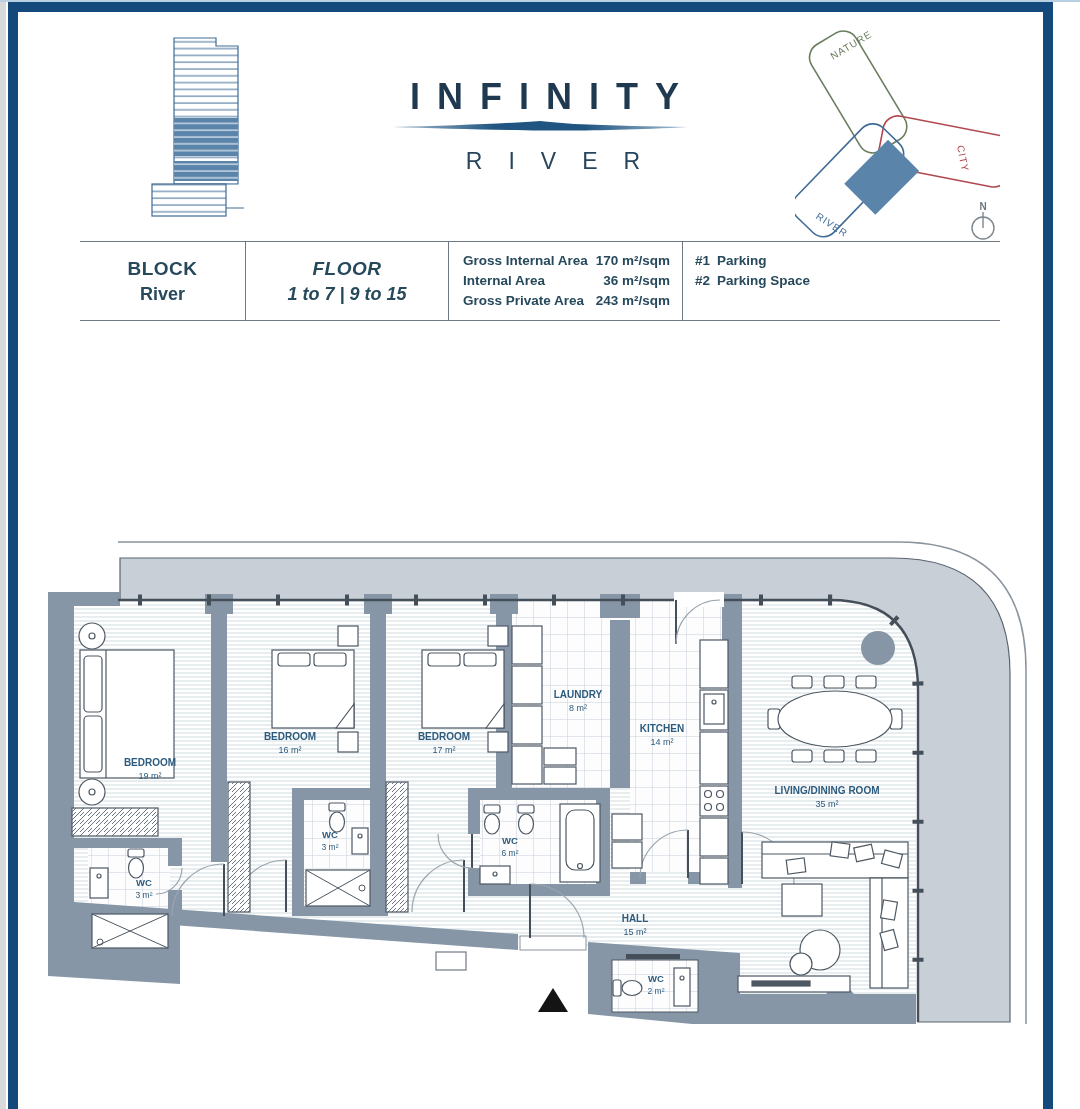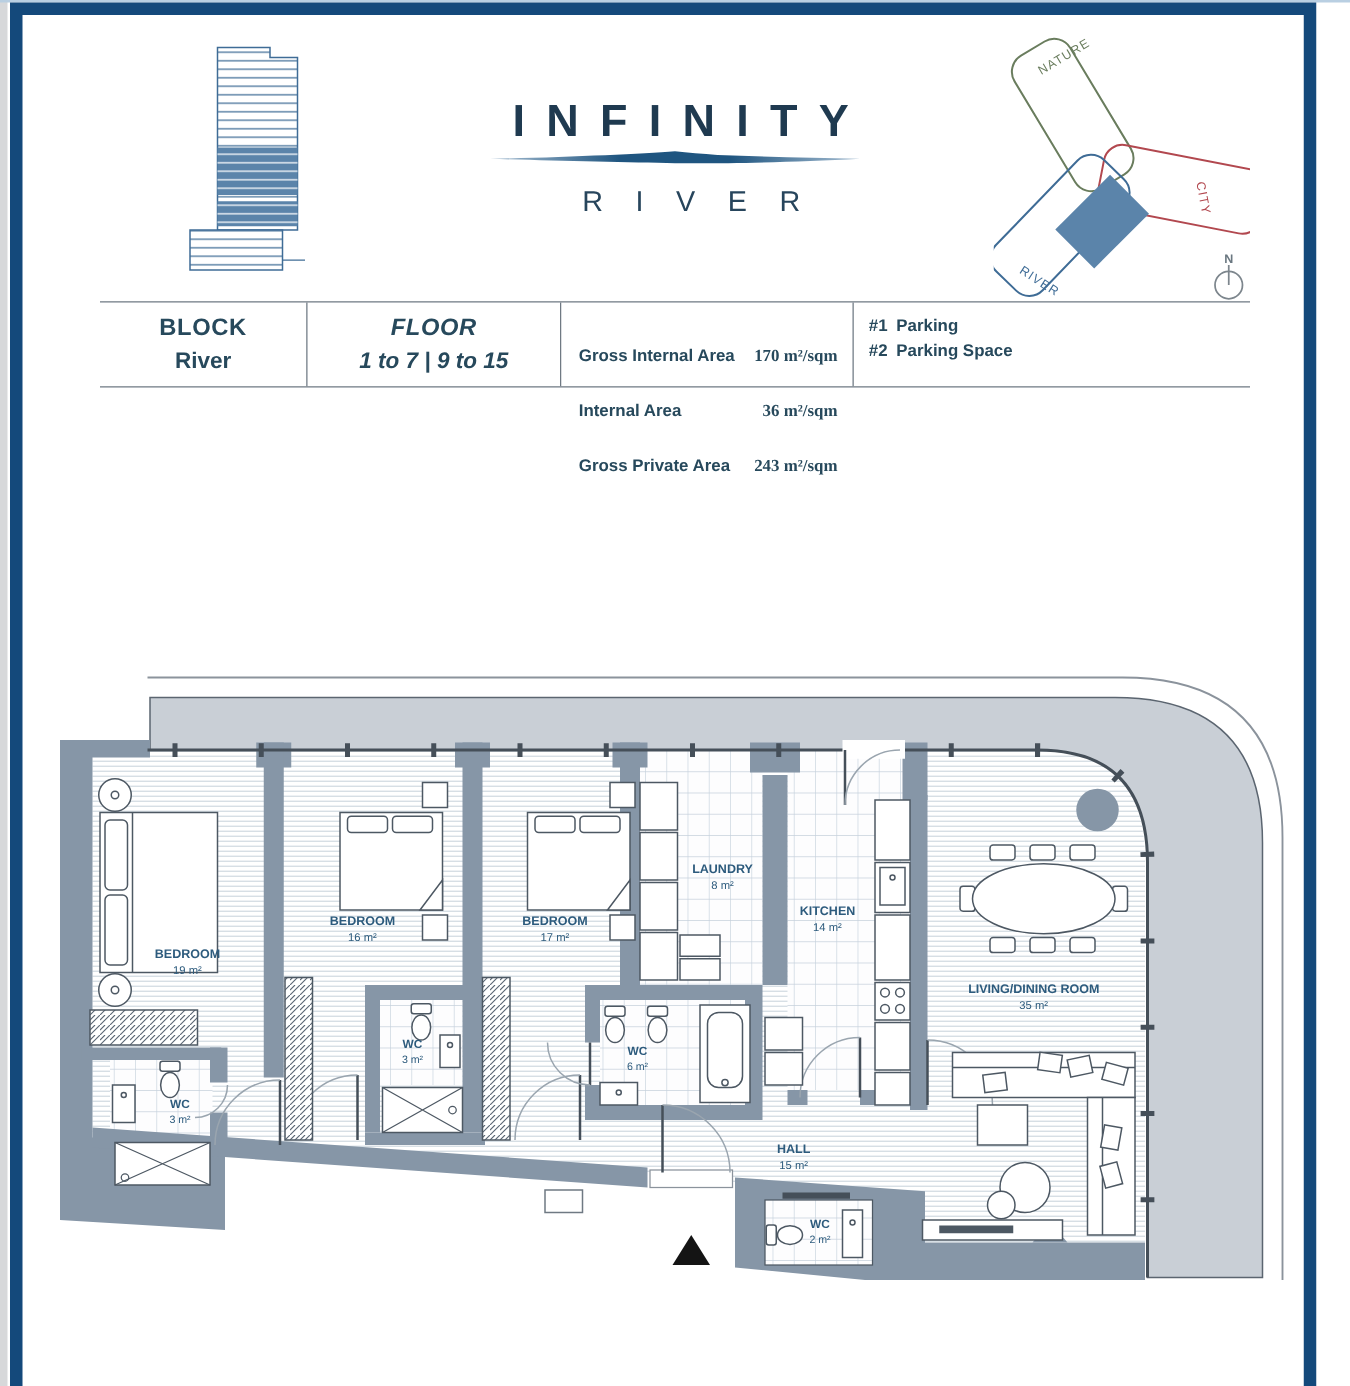--- a/index.html
+++ b/index.html
@@ -7,30 +7,30 @@
   .edge-strip{position:absolute;left:0;top:0;width:6px;height:1109px;background:#d7d8da;}
   .top-strip{position:absolute;left:0;top:0;width:1080px;height:2px;background:#b9cfe2;}
   .frame{position:absolute;left:8px;top:2px;width:1045px;height:1180px;border:10px solid #14497b;box-sizing:border-box;}
   .abs{position:absolute;}
   
   .brand-title{position:absolute;left:326px;top:76px;width:420px;text-align:center;
     font-size:36px;font-weight:700;letter-spacing:17px;padding-left:17px;color:#1f3a50;}
   .brand-sub{position:absolute;left:330px;top:148px;width:420px;text-align:center;
     font-size:23px;font-weight:500;letter-spacing:26px;padding-left:26px;color:#27455c;}
   
-  .info-table{position:absolute;left:80px;top:241px;width:920px;height:69px;
+  .info-table{position:absolute;left:80px;top:241px;width:920px;height:80px;
     border-top:1.5px solid #6f7983;border-bottom:1.5px solid #6f7983;display:flex;box-sizing:border-box;color:#27495c;}
   .cell{display:flex;flex-direction:column;justify-content:center;align-items:center;box-sizing:border-box;}
   .cell.sep{border-left:1.5px solid #6f7983;font-style:italic;}
   .cell .hdr{font-size:19px;font-weight:700;letter-spacing:.5px;}
   .cell .val{font-size:18px;font-weight:600;margin-top:4px;}
   .areas{width:234px;padding:9px 12px 0 14px;box-sizing:border-box;border-left:1.5px solid #6f7983;}
-  .area-row{display:flex;font-size:13.5px;font-weight:600;line-height:20px;color:#27495c;margin-top:24px;}
+  .area-row{display:flex;font-size:13.5px;font-weight:600;line-height:20px;color:#27495c;}
   .area-row .lbl{flex:1;text-align:left;}
-  .area-row .v{text-align:center;white-space:nowrap;font-family:Liberation Serif, serif;}
+  .area-row .v{text-align:center;white-space:nowrap;}
   .extras{width:134px;padding:9px 0 0 12px;box-sizing:border-box;border-left:1.5px solid #6f7983;}
   .extra-row{font-size:13.5px;font-weight:600;line-height:20px;color:#27495c;display:flex;gap:7px;}
   svg text{font-family:"Liberation Sans",sans-serif;}
 </style>
 </head>
 <body>
 
 <div class="edge-strip"></div>
 <div class="top-strip"></div>
 <div class="frame"></div>

